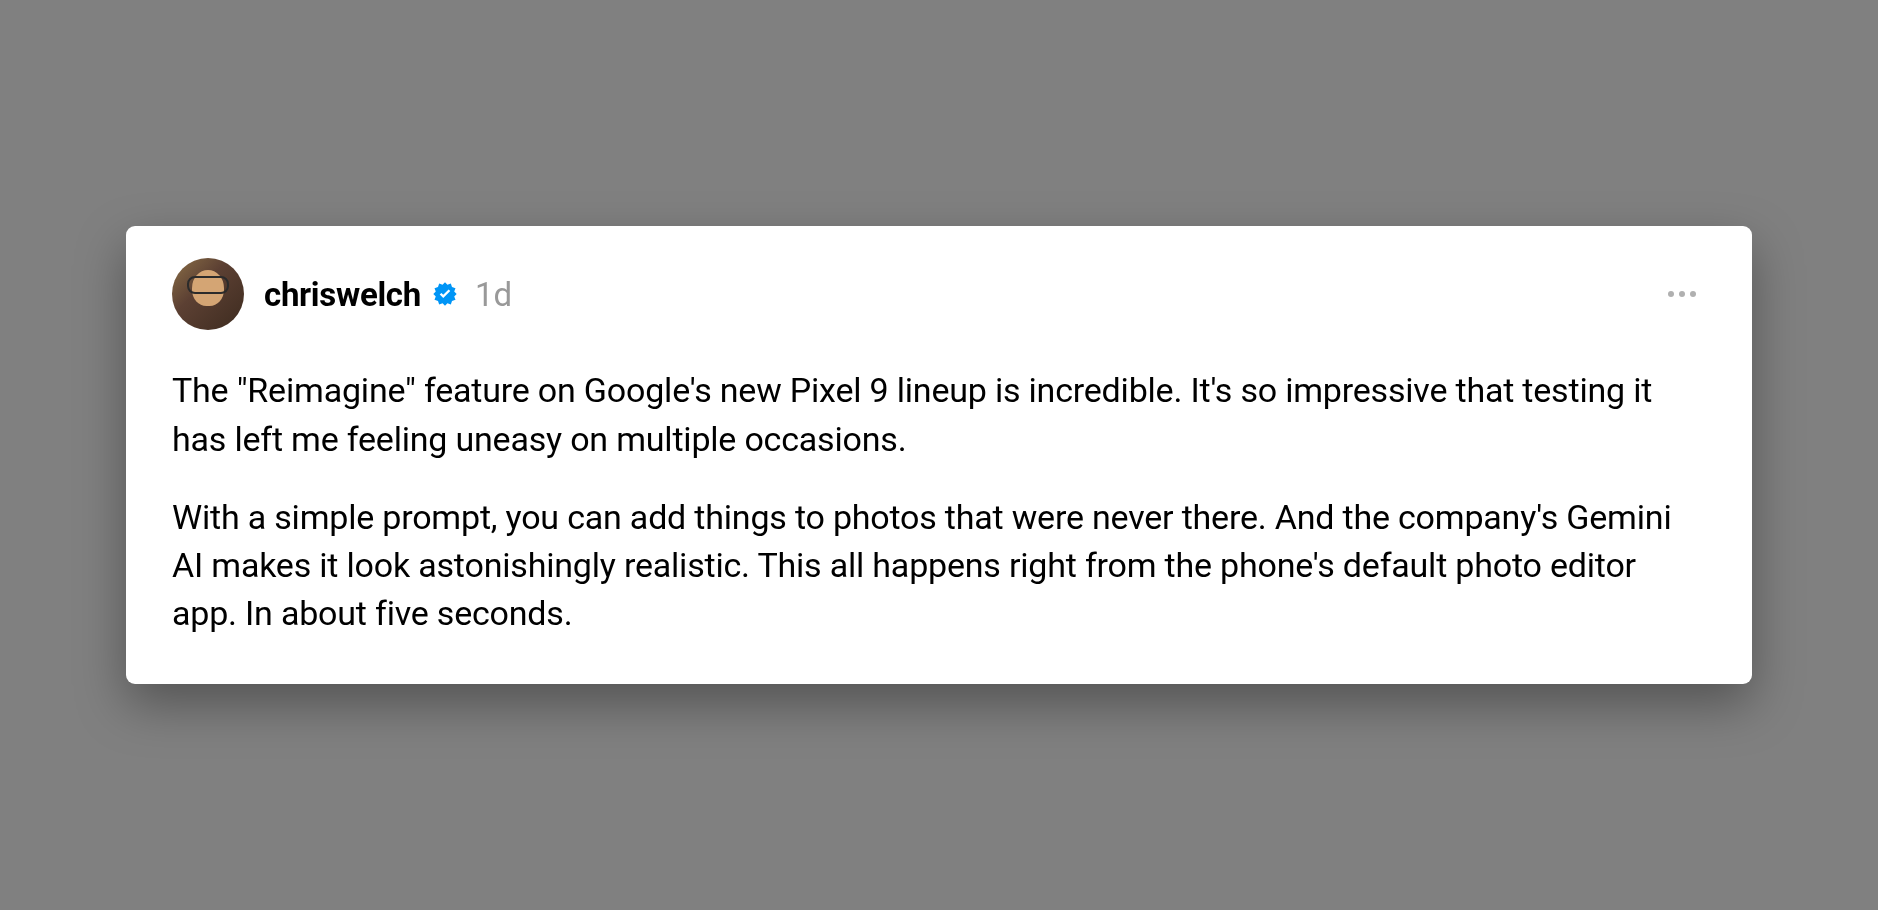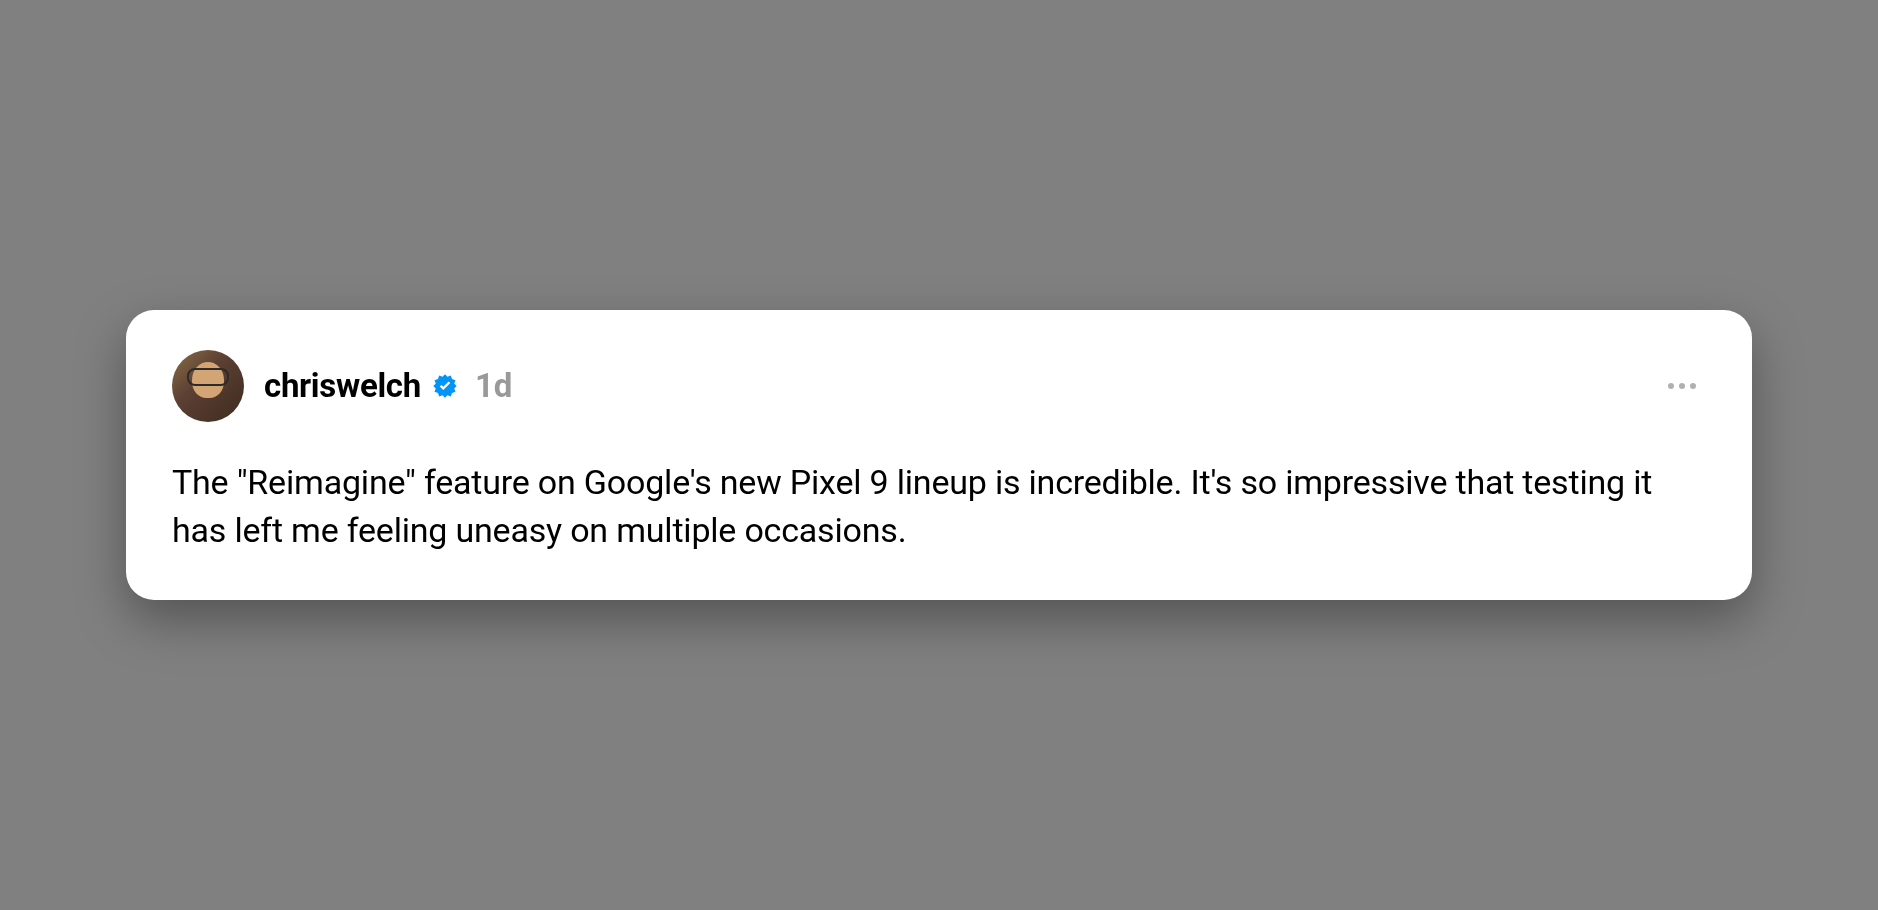--- a/index.html
+++ b/index.html
@@ -13,23 +13,23 @@
       font-family: -apple-system, BlinkMacSystemFont, "Segoe UI", Roboto, Helvetica, Arial, sans-serif;
       width: 1878px;
       height: 910px;
       display: flex;
       align-items: center;
       justify-content: center;
     }
     
     .post-card {
       background-color: #ffffff;
-      border-radius: 28px;
+      border-radius: 9px;
       width: 1626px;
-      padding: 40px 46px 46px 46px;
+      padding: 32px 46px 46px 46px;
       box-shadow: 0 20px 50px rgba(0, 0, 0, 0.35);
     }
     
     .post-header {
       display: flex;
       align-items: center;
       margin-bottom: 36px;
     }
     
     .avatar {
@@ -85,21 +85,21 @@
       width: 28px;
       height: 28px;
       display: inline-flex;
       align-items: center;
       justify-content: center;
     }
     
     .timestamp {
       font-size: 33px;
       color: #999999;
-      font-weight: 700;
+      font-weight: 400;
       margin-left: 6px;
     }
     
     .more-button {
       margin-left: auto;
       display: flex;
       align-items: center;
       gap: 5px;
       padding: 10px;
       cursor: pointer;
@@ -144,14 +144,15 @@
       <span class="timestamp">1d</span>
     </div>
     <div class="more-button">
       <span class="more-dot"></span>
       <span class="more-dot"></span>
       <span class="more-dot"></span>
     </div>
   </div>
   <div class="post-body">
     <p class="post-paragraph">The "Reimagine" feature on Google's new Pixel 9 lineup is incredible. It's so impressive that testing it has left me feeling uneasy on multiple occasions.</p>
+    <p class="post-paragraph">With a simple prompt, you can add things to photos that were never there. And the company's Gemini AI makes it look astonishingly realistic. This all happens right from the phone's default photo editor app. In about five seconds.</p>
   </div>
 </div>
 
 </body></html>

